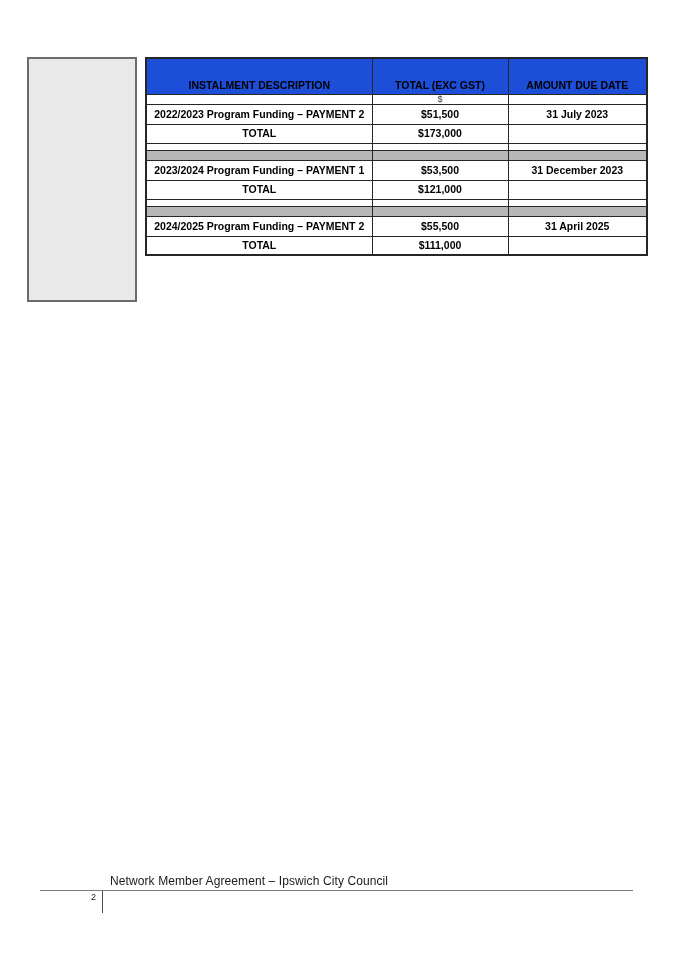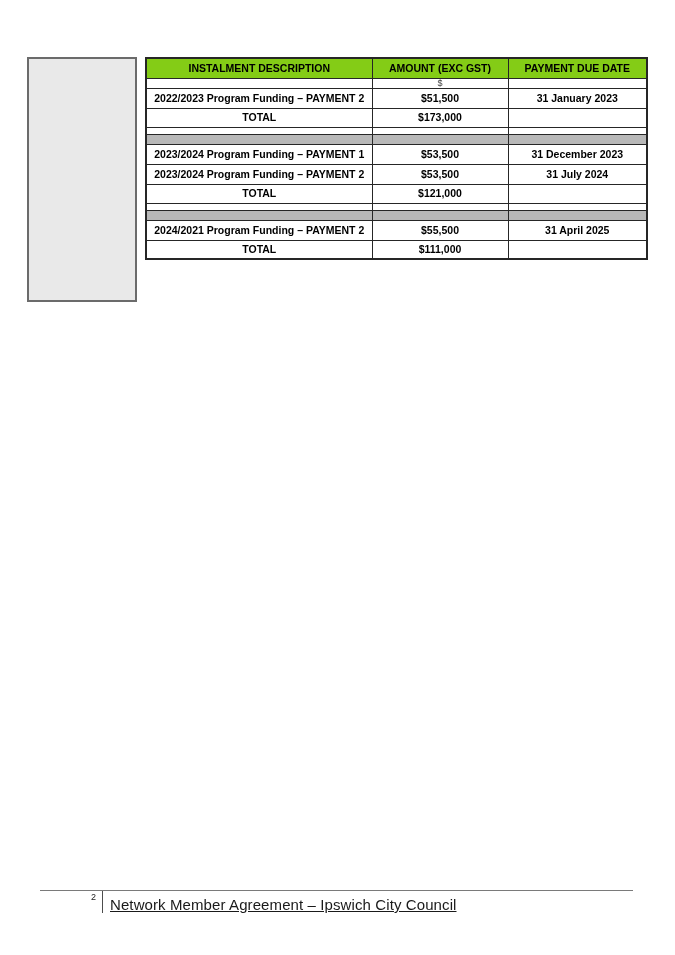--- a/index.html
+++ b/index.html
@@ -39,21 +39,21 @@
     font-size:10.5px;
     line-height:1.15;
     padding:0;
     overflow:hidden;
     white-space:nowrap;
   }
   col.c1 { width:226px; }
   col.c2 { width:136px; }
   col.c3 { width:139px; }
 
-  tr.hdr td   { background:#84cc16; height:20px; vertical-align:top; padding-top:3px; }
+  tr.hdr td   { background:#1d4ed8; height:36px; vertical-align:top; padding-top:20px; }
   tr.dollar td{ height:10px; font-weight:400; font-size:9px; color:#3d3d3d; line-height:1; }
   tr.data td  { height:20px; }
   tr.total td { height:19px; }
   tr.pad td   { height:7px; }
   tr.gray td  { height:10px; background:#b8b8b8; }
 
   
   .footer-rule {
     position:absolute;
     left:40px; top:890px;
@@ -69,58 +69,57 @@
     color:#1a1a1a;
   }
   .footer-vbar {
     position:absolute;
     left:102px; top:891px;
     width:1px; height:22px;
     background:#4d4d4d;
   }
   .footer-text {
     position:absolute;
-    left:110px; top:896px;
-    font-size:15px;
+    left:110px; top:874px;
+    font-size:12px;
     color:#1a1a1a;
     letter-spacing:0.1px;
-    text-decoration:underline;
   }
 </style>
 </head>
 <body>
 
 <div class="page">
 
   <div class="side-box"></div>
 
   <table class="instalments">
     <colgroup>
         <col class="c1">
         <col class="c2">
         <col class="c3">
       </colgroup>
 
     <tbody>
         <tr class="hdr">
       <td>INSTALMENT DESCRIPTION</td>
-      <td>AMOUNT (EXC GST)</td>
-      <td>PAYMENT DUE DATE</td>
+      <td>TOTAL (EXC GST)</td>
+      <td>AMOUNT DUE DATE</td>
     </tr>
 
     <tr class="dollar">
       <td></td>
       <td>$</td>
       <td></td>
     </tr>
 
     <tr class="data">
       <td>2022/2023 Program Funding – PAYMENT 2</td>
       <td>$51,500</td>
-      <td>31 January 2023</td>
+      <td>31 July 2023</td>
     </tr>
     <tr class="total">
       <td>TOTAL</td>
       <td>$173,000</td>
       <td></td>
     </tr>
     <tr class="pad">
       <td></td>
           <td></td>
           <td></td>
@@ -129,43 +128,38 @@
       <td></td>
           <td></td>
           <td></td>
     </tr>
 
     <tr class="data">
       <td>2023/2024 Program Funding – PAYMENT 1</td>
       <td>$53,500</td>
       <td>31 December 2023</td>
     </tr>
-    <tr class="data">
-      <td>2023/2024 Program Funding – PAYMENT 2</td>
-      <td>$53,500</td>
-      <td>31 July 2024</td>
-    </tr>
     <tr class="total">
       <td>TOTAL</td>
       <td>$121,000</td>
       <td></td>
     </tr>
     <tr class="pad">
       <td></td>
           <td></td>
           <td></td>
     </tr>
     <tr class="gray">
       <td></td>
           <td></td>
           <td></td>
     </tr>
 
     <tr class="data">
-      <td>2024/2021 Program Funding – PAYMENT 2</td>
+      <td>2024/2025 Program Funding – PAYMENT 2</td>
       <td>$55,500</td>
       <td>31 April 2025</td>
     </tr>
     <tr class="total">
       <td>TOTAL</td>
       <td>$111,000</td>
       <td></td>
     </tr>
   </tbody>
     </table>

